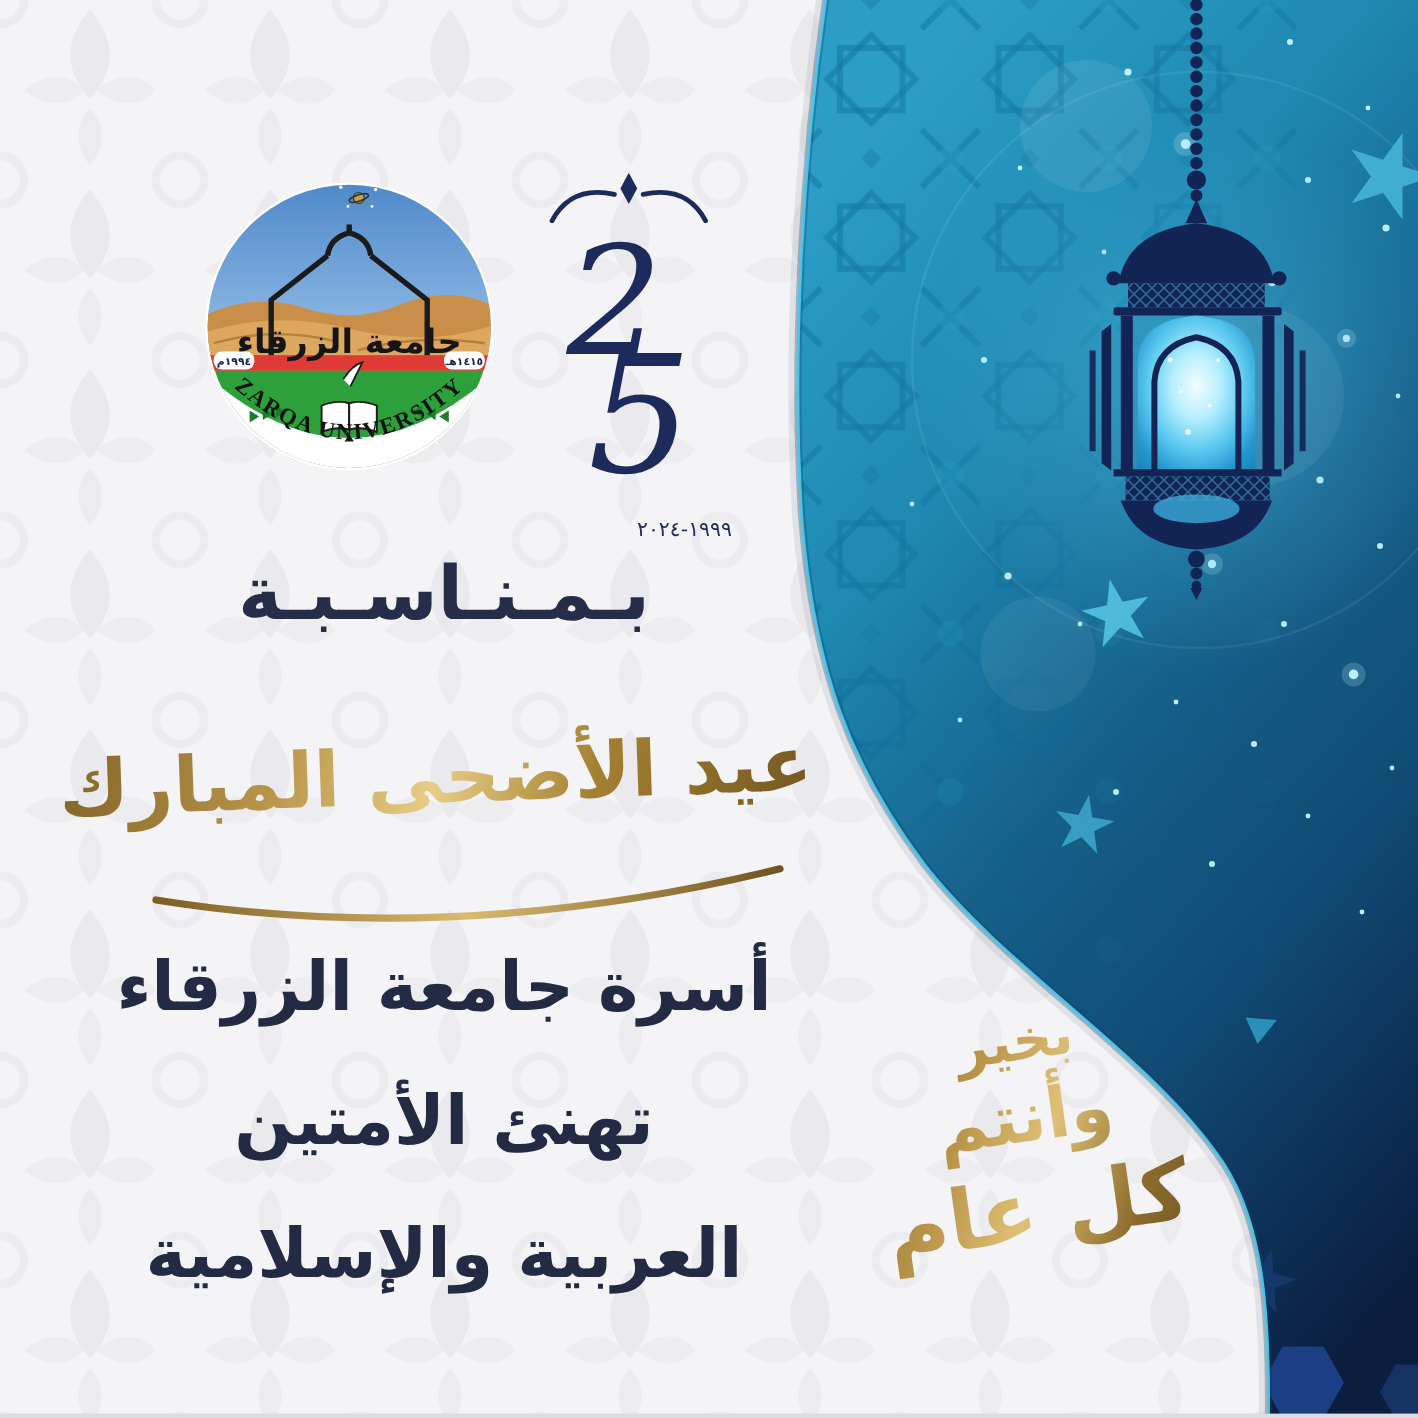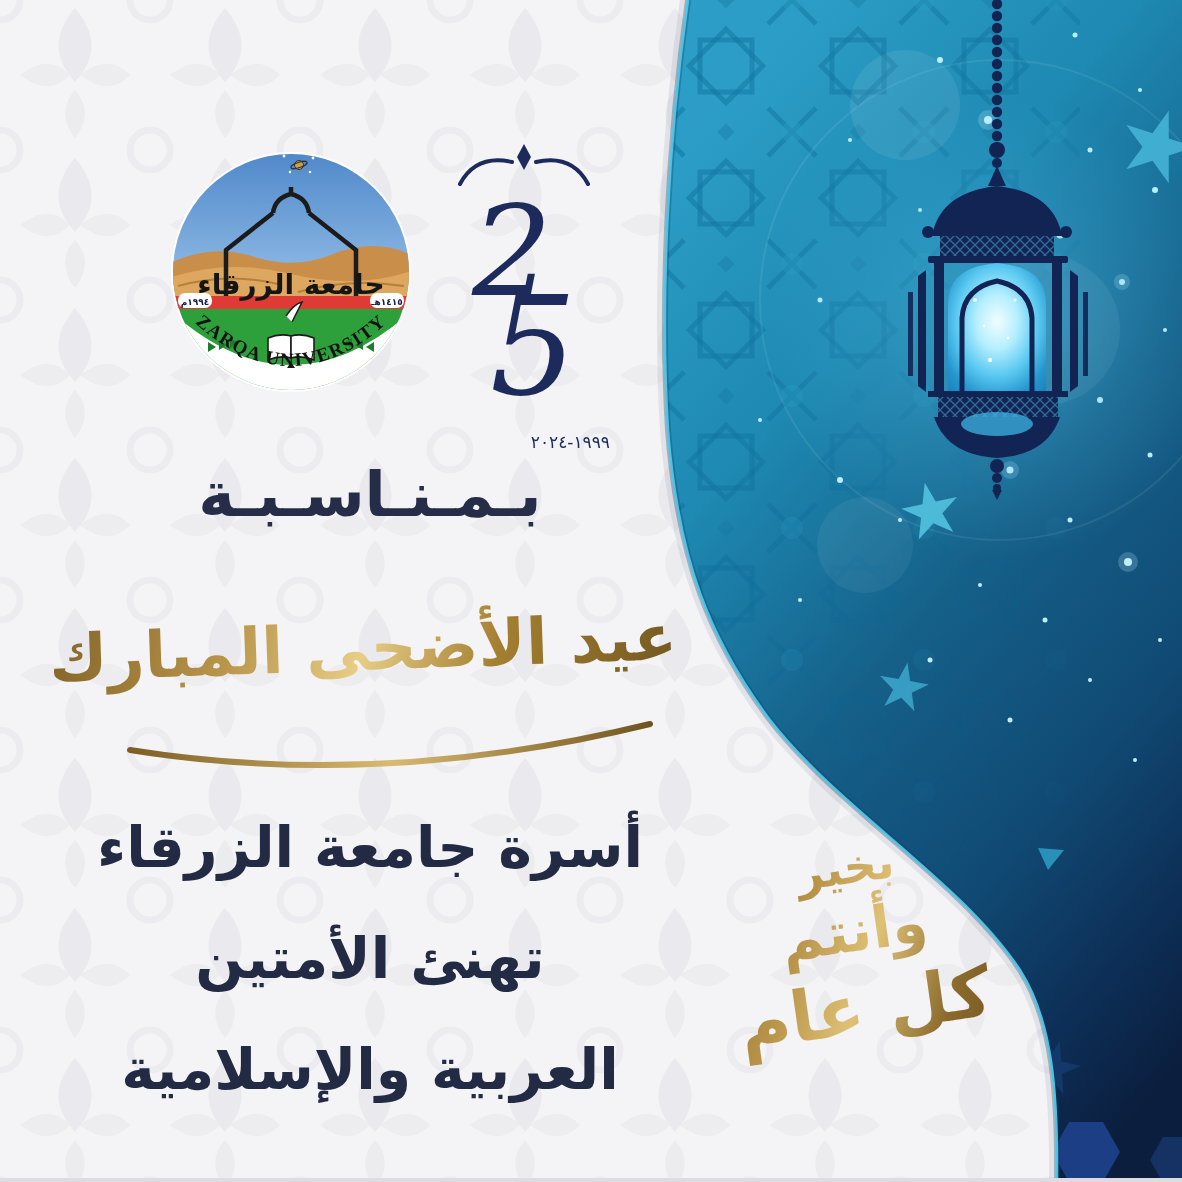--- a/index.html
+++ b/index.html
@@ -15,21 +15,21 @@
   }
   .eid-gold{
     left:38px;top:588px;width:650px;text-align:center;direction:rtl;
     font-size:64px;font-weight:bold;line-height:120px;
     background:linear-gradient(105deg,#7d5f25 0%,#b9954a 30%,#e7cd86 50%,#a37f31 70%,#6f541f 100%);
     -webkit-background-clip:text;background-clip:text;color:transparent;
     transform:rotate(-2deg);
   }
   .eid-swash{left:90px;top:712px;}
   .message{
-    left:60px;top:792px;width:620px;text-align:center;direction:rtl;
+    left:60px;top:768px;width:620px;text-align:center;direction:rtl;
     font-size:57px;font-weight:bold;color:#232a44;line-height:111px;
   }
   .closing{
     left:706px;top:838px;width:300px;text-align:center;direction:rtl;
     transform:rotate(-8deg);
     background:linear-gradient(115deg,#7d5f25 0%,#b9954a 35%,#dfc176 55%,#8a6a2c 80%,#6f541f 100%);
     -webkit-background-clip:text;background-clip:text;color:transparent;
     font-weight:bold;
   }
   .closing .c1{font-size:46px;line-height:58px;}

